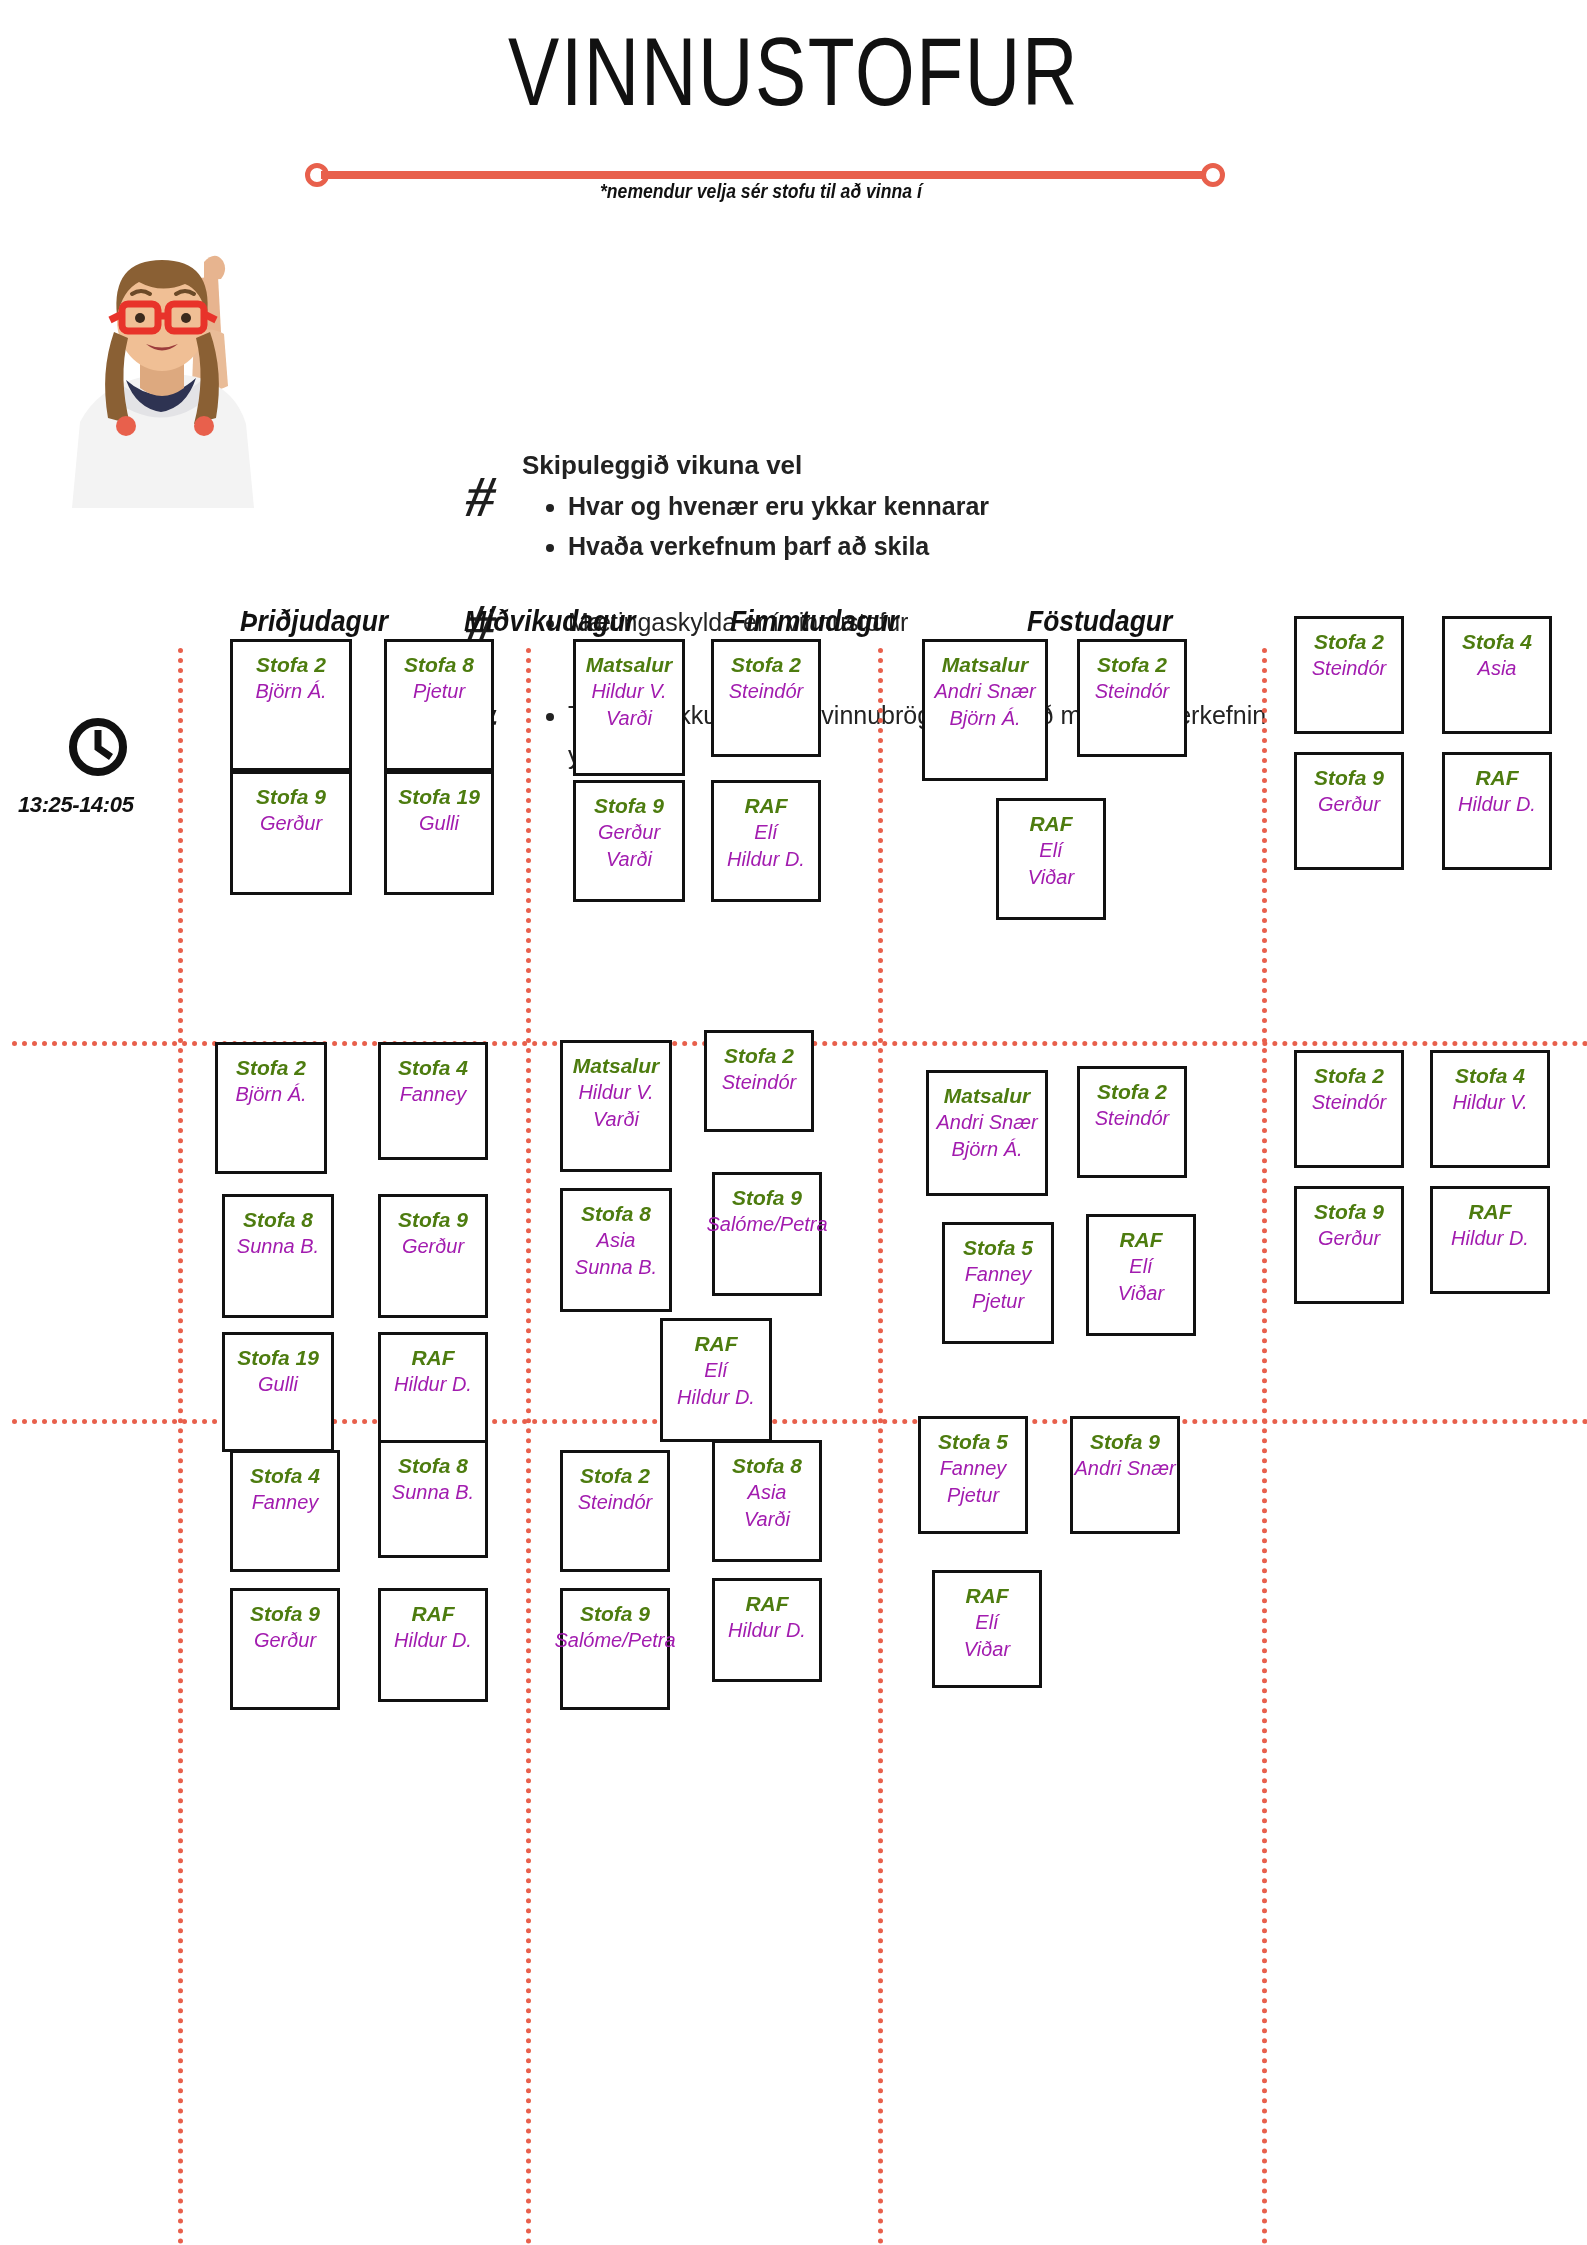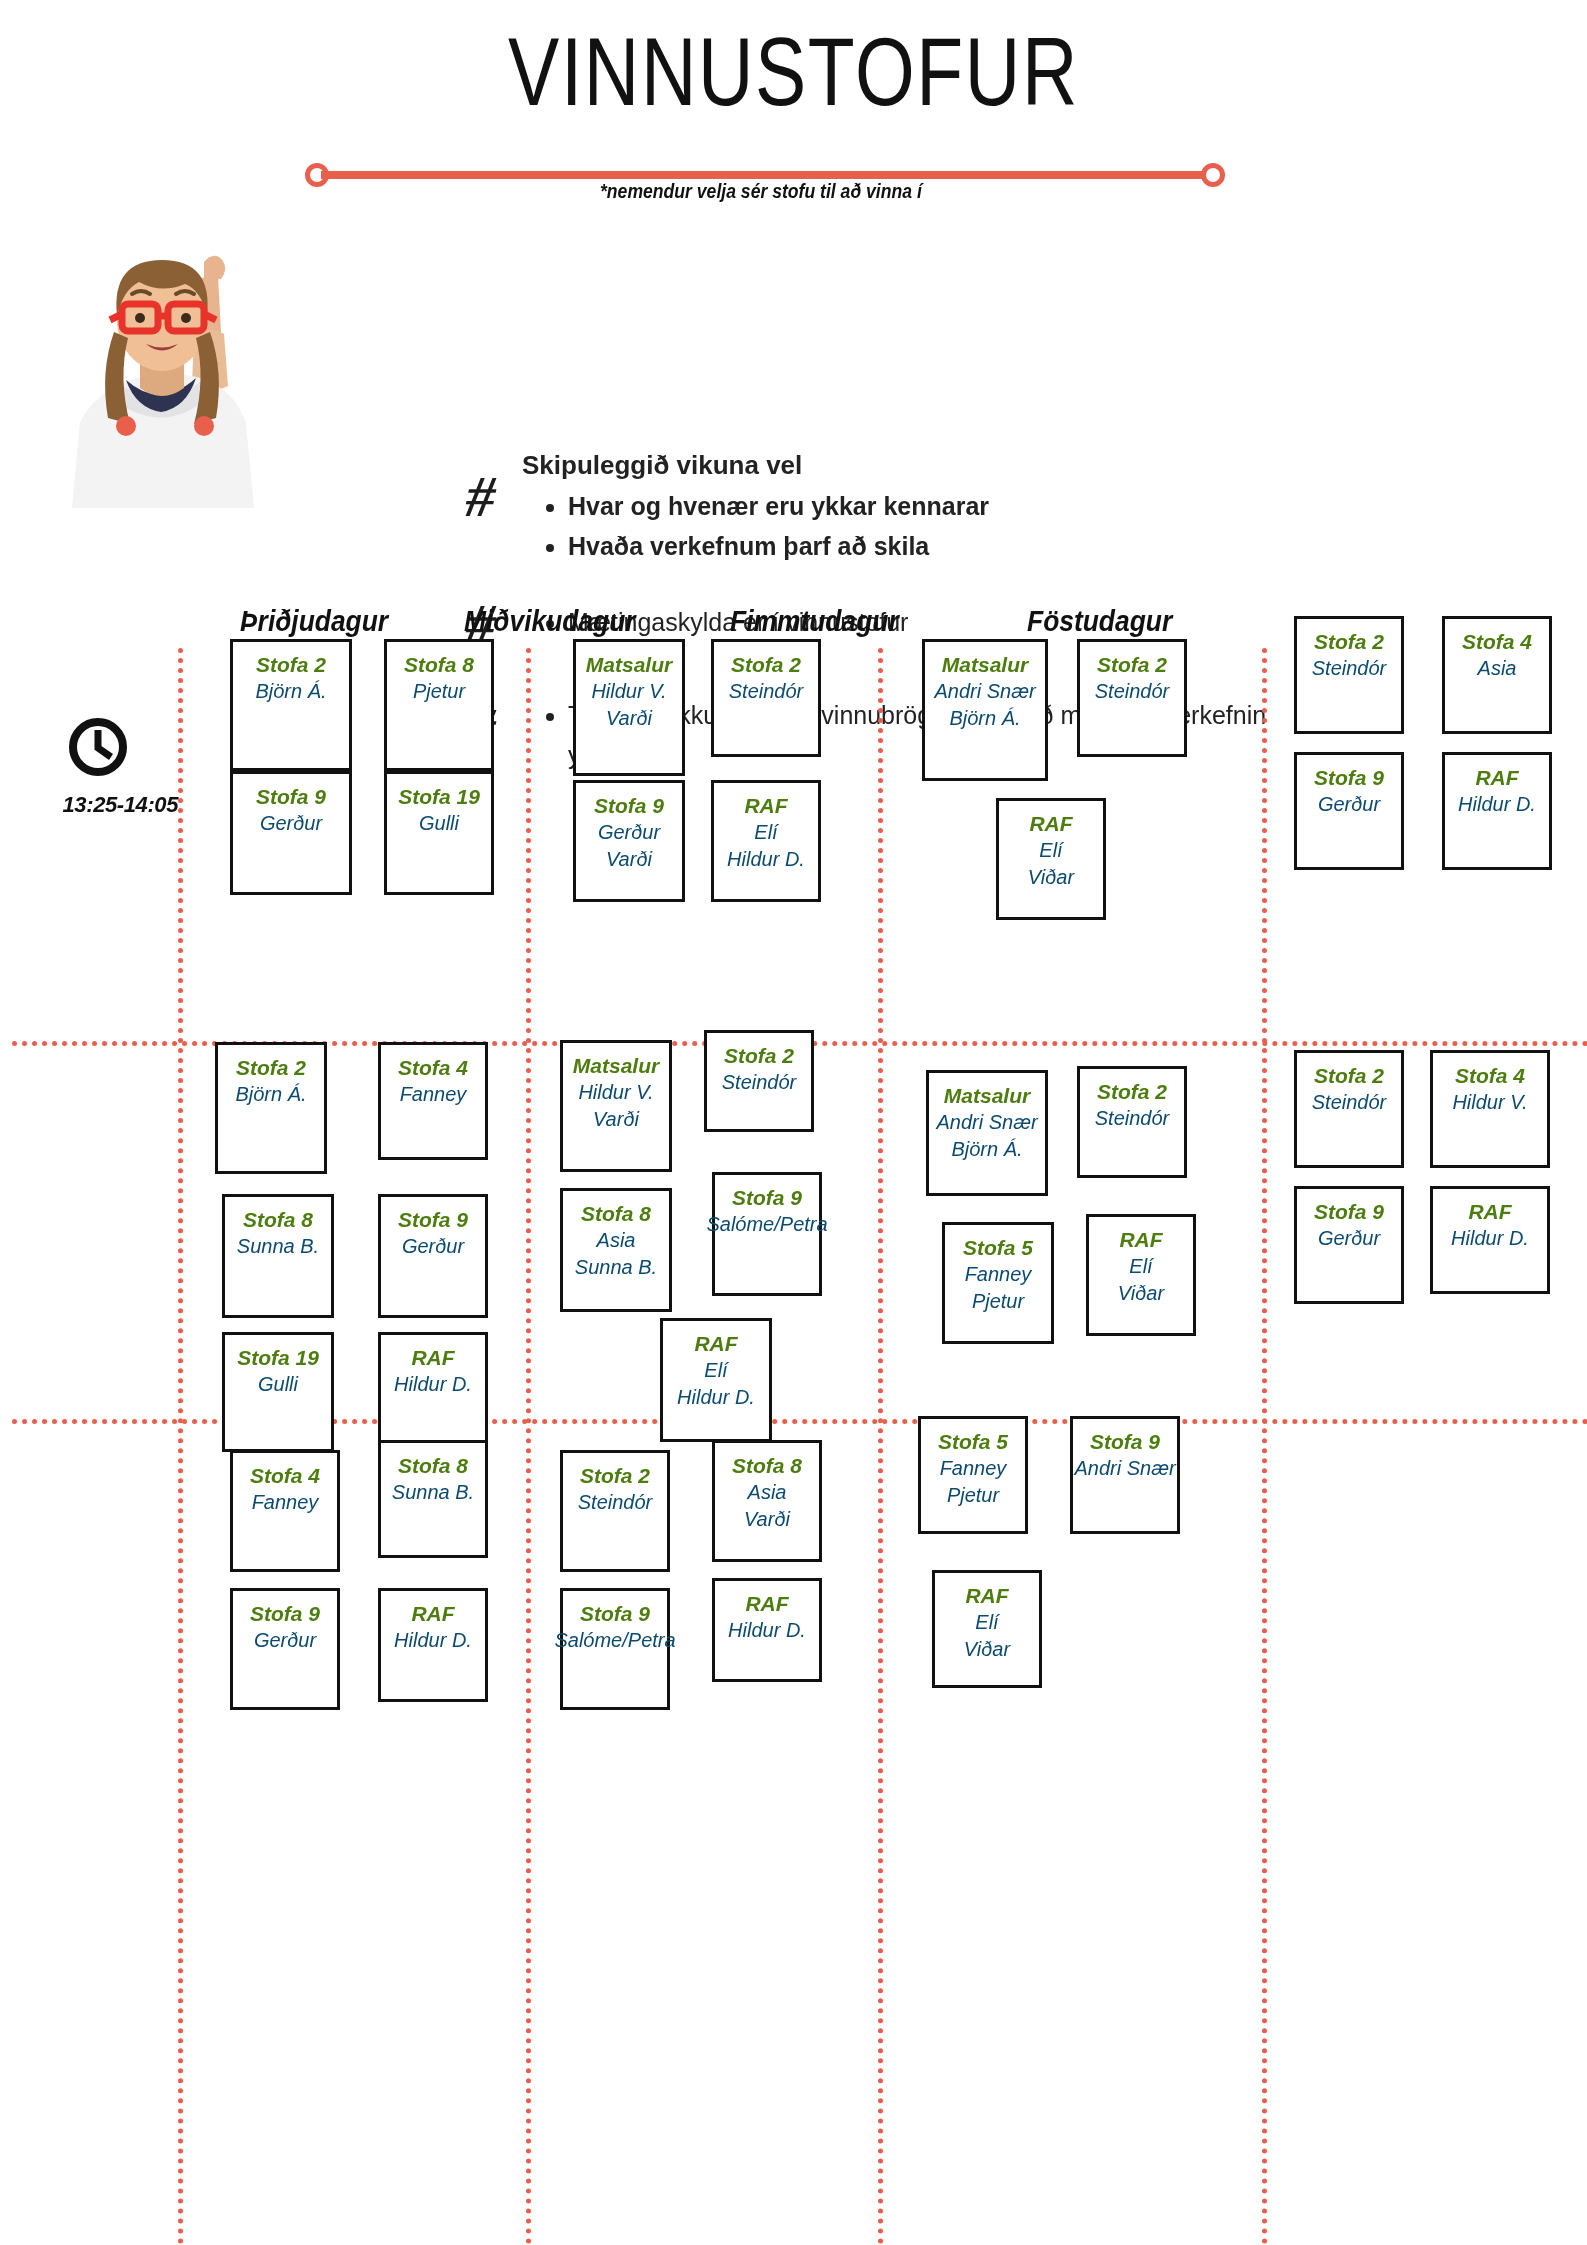--- a/index.html
+++ b/index.html
@@ -171,21 +171,21 @@
     left: 0;
     width: 1587px;
     height: 0;
     border-top: 5px dotted #e8604c;
   }
 
   .time-cell {
     position: absolute;
     left: 6px;
     width: 160px;
-    text-align: right;
+    text-align: left;
   }
   .clock-icon { display: block; margin: 0 auto; }
   .time-label {
     display: block;
     margin-top: 14px;
     font-size: 22px;
     font-weight: bold;
     letter-spacing: -0.4px;
     color: #111;
     white-space: nowrap;
@@ -207,21 +207,21 @@
     font-size: 21px;
     font-weight: bold;
     line-height: 27px;
     color: #4d7c0f;
     white-space: nowrap;
   }
   .slot .teacher {
     font-size: 20px;
     font-weight: 400;
     line-height: 27px;
-    color: #0c4a6e;
+    color: #a21caf;
     white-space: nowrap;
   }
 </style>
 </head>
 <body>
 
 <div id="header">
 
   <div id="poster-title">VINNUSTOFUR</div>
 

